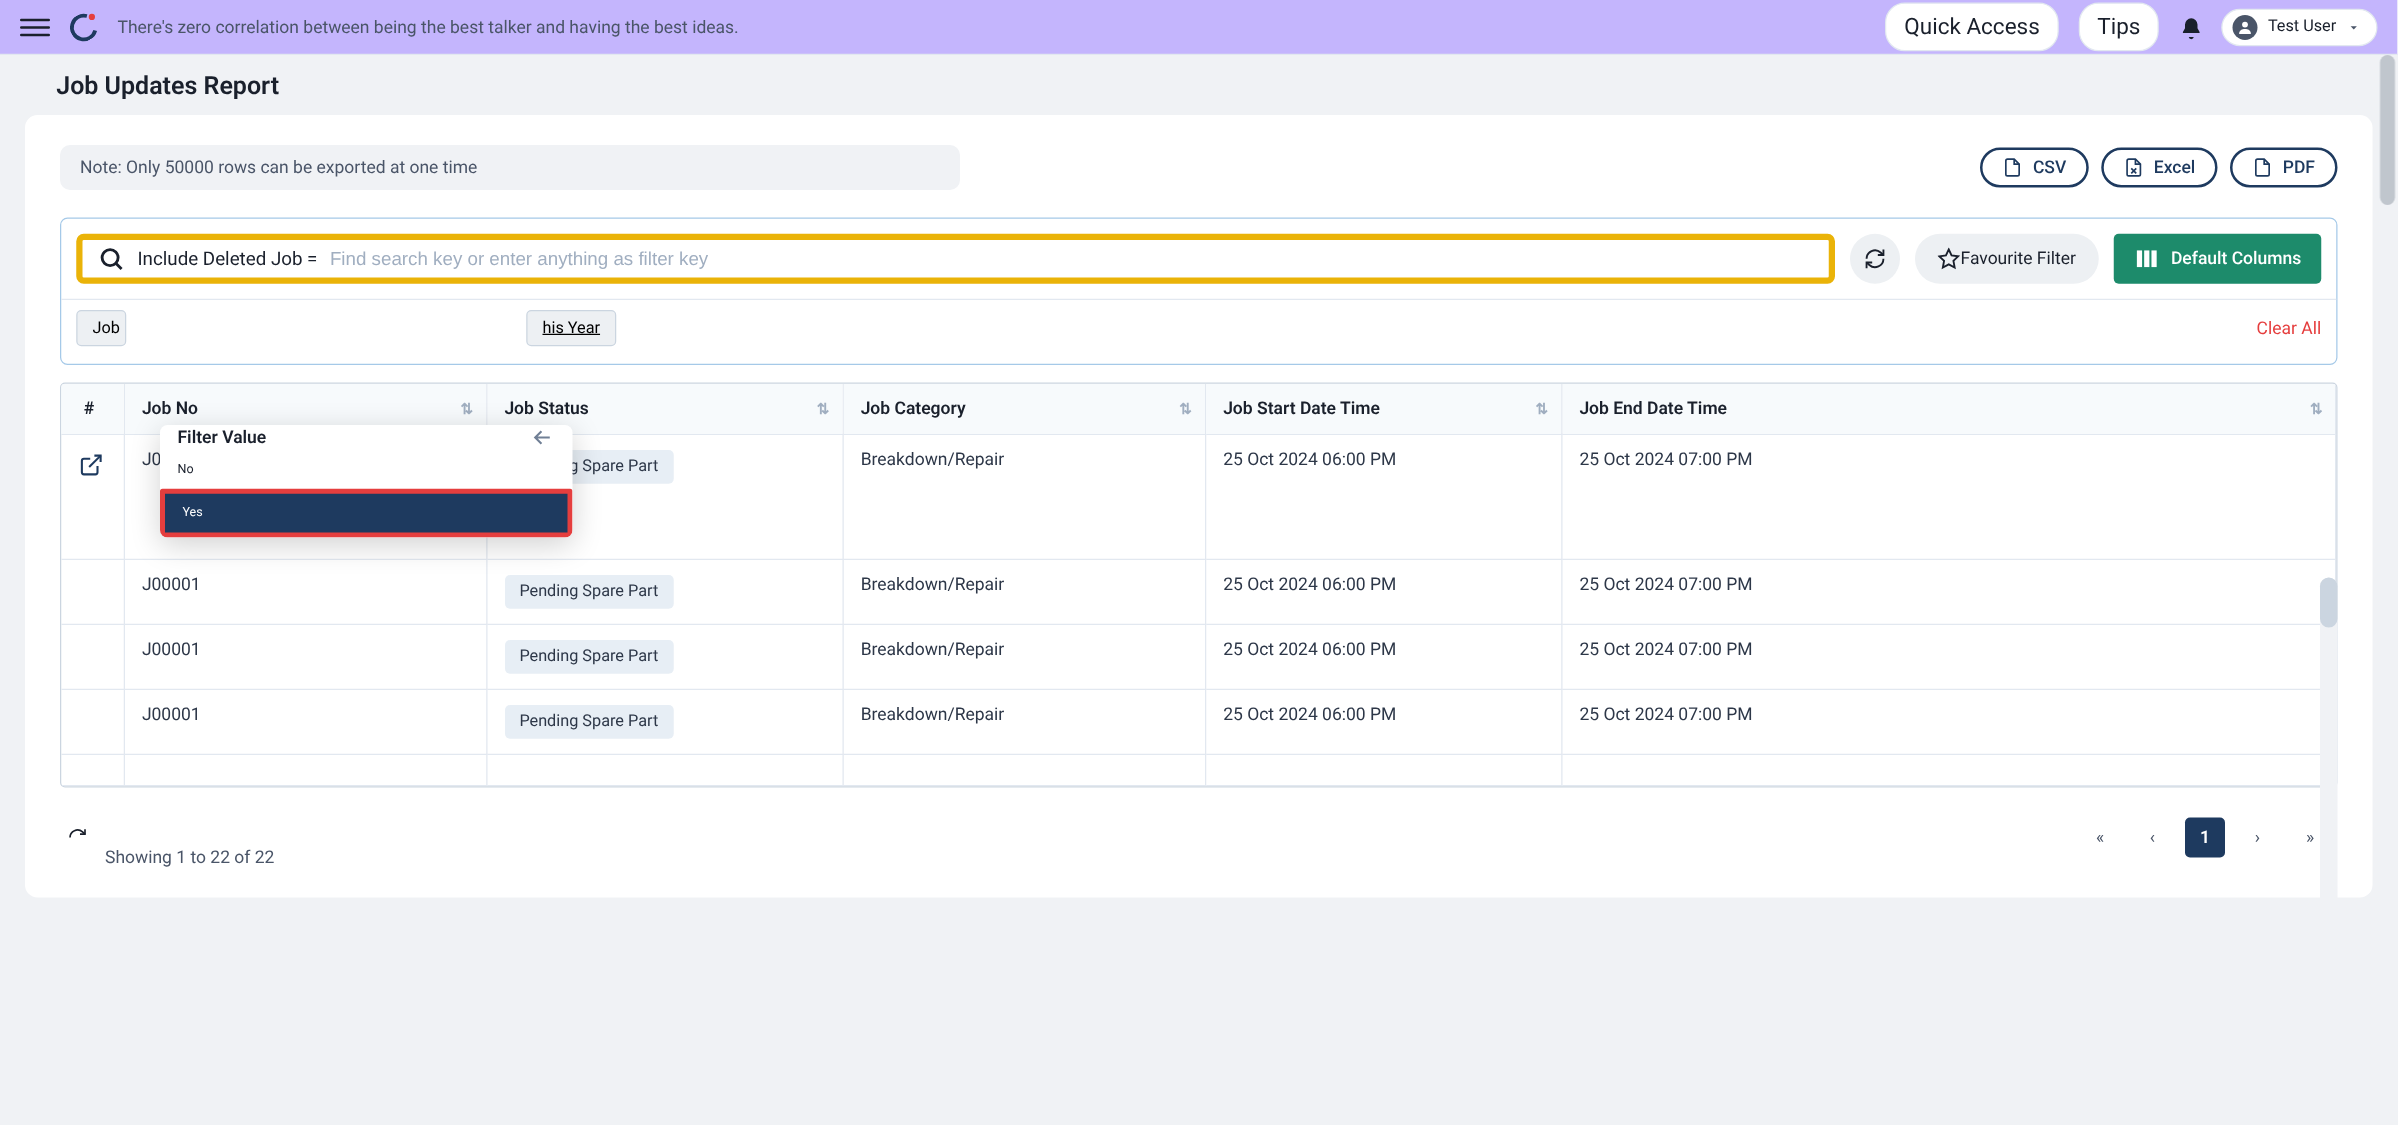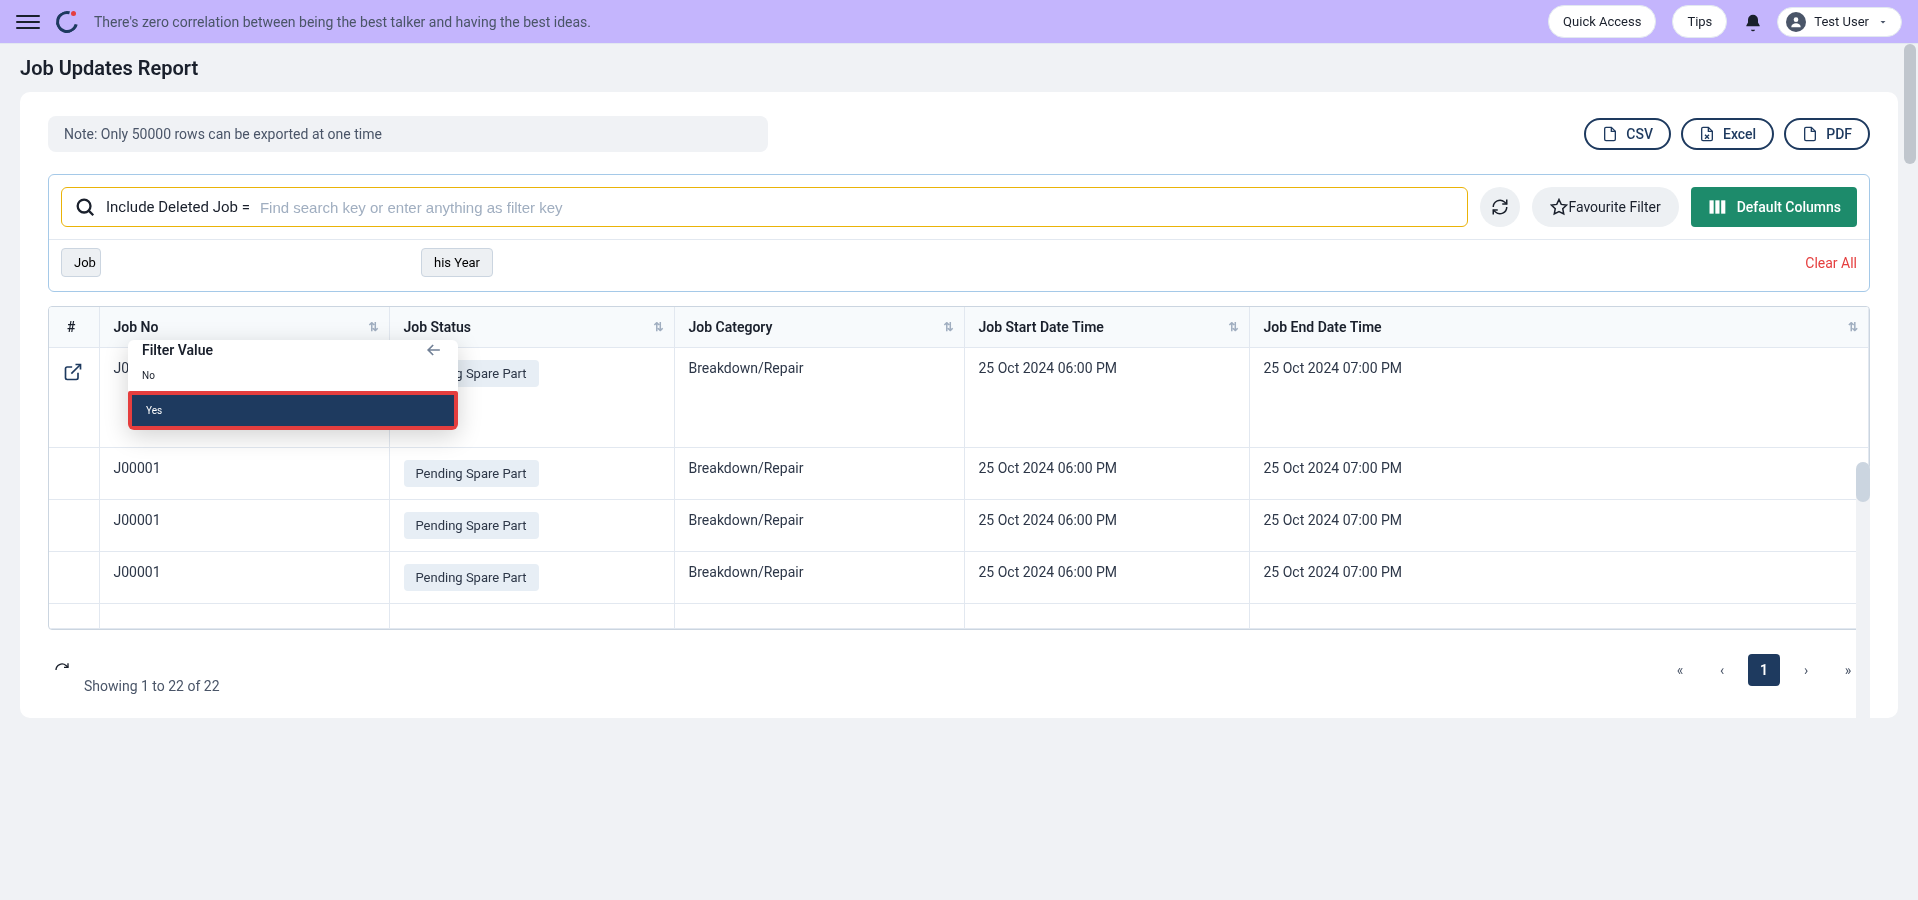--- a/index.html
+++ b/index.html
@@ -20,40 +20,40 @@
     align-items: center;
     padding: 0 16px;
     gap: 16px;
   }
   .hamburger { width: 24px; height: 24px; cursor: pointer; display:flex; flex-direction:column; justify-content:center; gap:4px;}
   .hamburger span { height:2px; background:#1a202c; border-radius:1px; }
   .logo { width: 22px; height: 22px; position: relative; }
   .logo-c { width:22px; height:22px; border:3px solid #1e3a5f; border-radius:50%; border-right-color:transparent; transform: rotate(-30deg);}
   .logo-dot { width:5px; height:5px; background:#e53e3e; border-radius:50%; position:absolute; top:0; right:2px;}
   .tagline { color:#4a5568; font-size:14px; flex:1; }
-  .pill { background:#fff; border:1px solid #e2e8f0; border-radius:16px; padding:8px 14px; font-size:13px; cursor:pointer; color:#1a202c;}
+  .pill { background:#fff; border:1px solid #e2e8f0; border-radius:16px; padding:8px 14px; font-size:18px; cursor:pointer; color:#1a202c;}
   .topbar .bell { width:18px; height:18px; cursor:pointer; color:#1a202c; }
   .user-pill { background:#fff; border:1px solid #e2e8f0; border-radius:16px; padding:4px 12px 4px 8px; display:flex; align-items:center; gap:8px; cursor:pointer; font-size:13px;}
   .avatar { width:20px; height:20px; background:#4a5568; border-radius:50%; display:flex; align-items:center; justify-content:center; }
   
   
   .page { padding: 12px 20px; height: calc(100vh - 44px); overflow-y:auto; }
-  .page-title { font-size:20px; font-weight:600; color:#1a202c; margin-bottom:12px; }
+  .page-title { font-size:20px; font-weight:600; color:#1a202c; margin-bottom:12px;margin-left:25px; }
   
   .card { background:#fff; border-radius:10px; padding:24px 28px 20px; position:relative; }
   
   .note-row { display:flex; justify-content:space-between; align-items:center; margin-bottom:22px; }
   .note-pill { background:#f0f2f5; border-radius:8px; padding:10px 16px; color:#4a5568; font-size:14px; flex: 0 0 720px; }
   .export-btns { display:flex; gap:10px; }
   .export-btn { border:2px solid #1e3a5f; color:#1e3a5f; background:#fff; border-radius:20px; padding:6px 16px; display:flex; align-items:center; gap:8px; cursor:pointer; font-size:14px; font-weight:500;}
   
   .filter-frame { border:1px solid #a5c9e8; border-radius:6px; }
   
   .search-row { display:flex; gap:12px; align-items:center; padding:12px; }
-  .search-box { flex:1; border:1px solid #eab308; border-radius:6px; height:40px; display:flex; align-items:center; padding:0 12px; gap:10px; }
+  .search-box { flex:1; border:5px solid #eab308; border-radius:6px; height:40px; display:flex; align-items:center; padding:0 12px; gap:10px; }
   .search-prefix { color:#1a202c; font-size:15px; display:flex; align-items:center; gap:8px;}
   .search-input { flex:1; border:none; outline:none; font-size:15px; color:#1a202c; }
   .search-input::placeholder { color:#a0aec0; }
   .circle-btn { width:40px; height:40px; border-radius:50%; background:#edf0f3; display:flex; align-items:center; justify-content:center; cursor:pointer; }
   .fav-btn { background:#edf0f3; border-radius:22px; height:40px; padding:0 18px; display:flex; align-items:center; cursor:pointer; color:#1a202c; font-size:14px; }
   .default-cols { background:#1d8b6b; color:#fff; border-radius:4px; height:40px; padding:0 16px; display:flex; align-items:center; gap:10px; cursor:pointer; font-size:14px; font-weight:500;}
   
   .chips-row { padding: 8px 12px 14px; border-top:1px solid #e2e8f0; display:flex; align-items:center; gap:10px; position:relative; }
   .chip { background:#edf0f3; border:1px solid #cbd5e0; border-radius:4px; padding:6px 12px; font-size:13px; color:#000000; cursor:pointer;}
   .clear-all { margin-left:auto; color:#e53e3e; font-size:14px; cursor:pointer; }
@@ -201,21 +201,21 @@
               <rect x="3" y="4" width="5" height="16"></rect>
               <rect x="10" y="4" width="5" height="16"></rect>
               <rect x="17" y="4" width="5" height="16"></rect>
             </svg>
           <span>Default Columns</span>
         </div>
       </div>
 
       <div class="chips-row">
         <div class="chip" style="width:40px; overflow:hidden;">Job</div>
-        <div class="chip" style="margin-left:310px;">his Year</div>
+        <div class="chip" style="margin-left:310px;text-decoration:underline;">his Year</div>
         <span class="clear-all">Clear All</span>
       </div>
 
     </div>
 
     <div class="popover">
       <div class="popover-header">
         <span>Filter Value</span>
         <svg viewBox="0 0 24 24" width="20" height="20" fill="none" stroke="#718096" stroke-width="2">
             <path d="M19 12H5M11 6l-6 6 6 6"></path>

